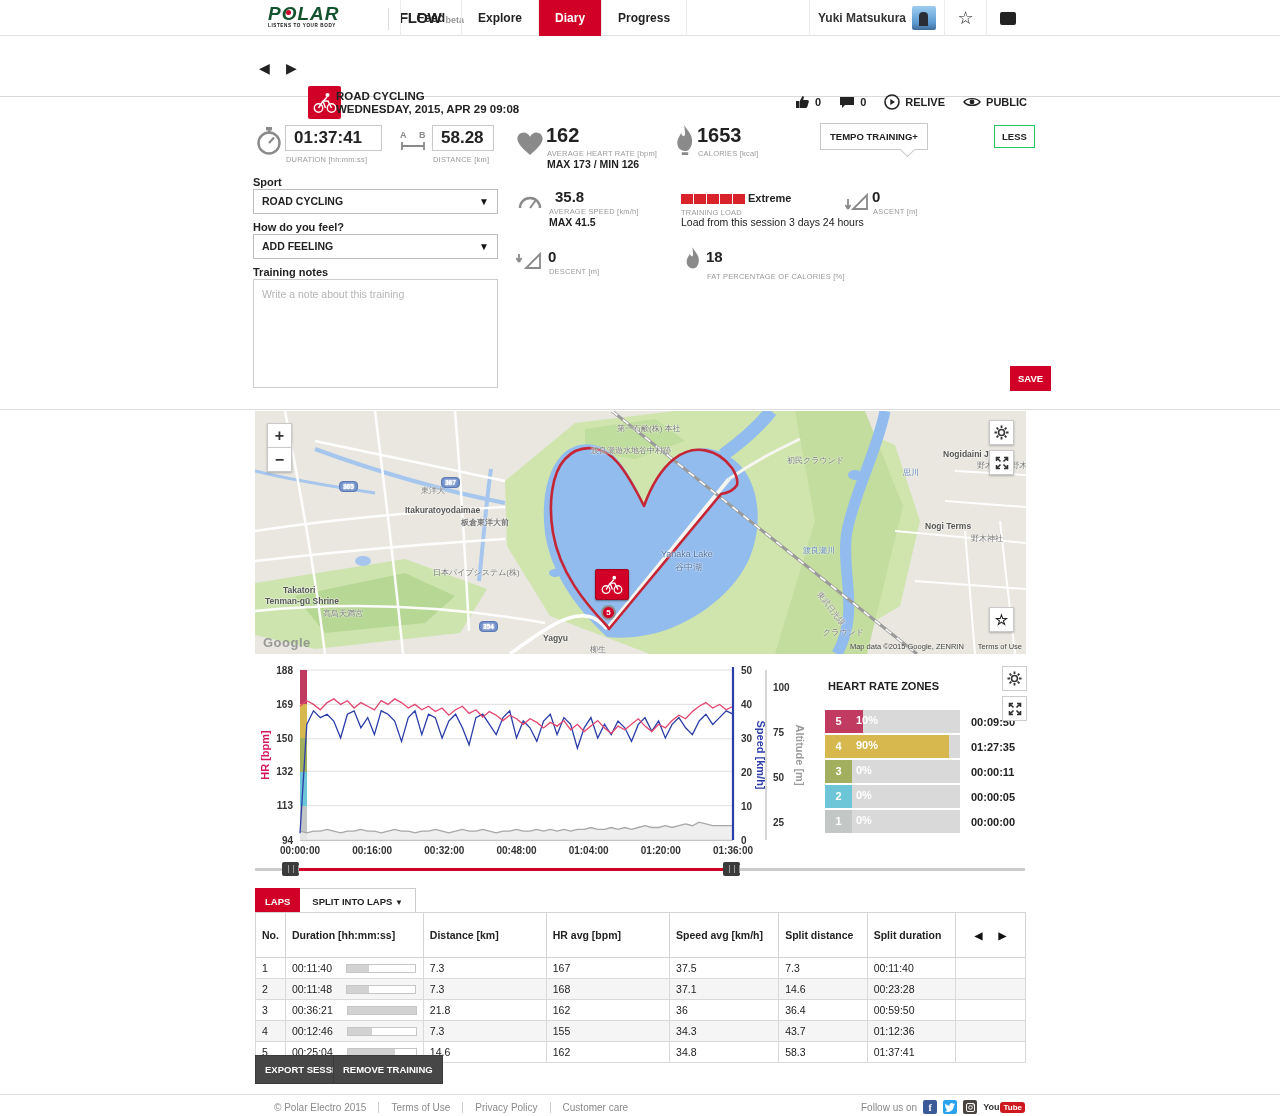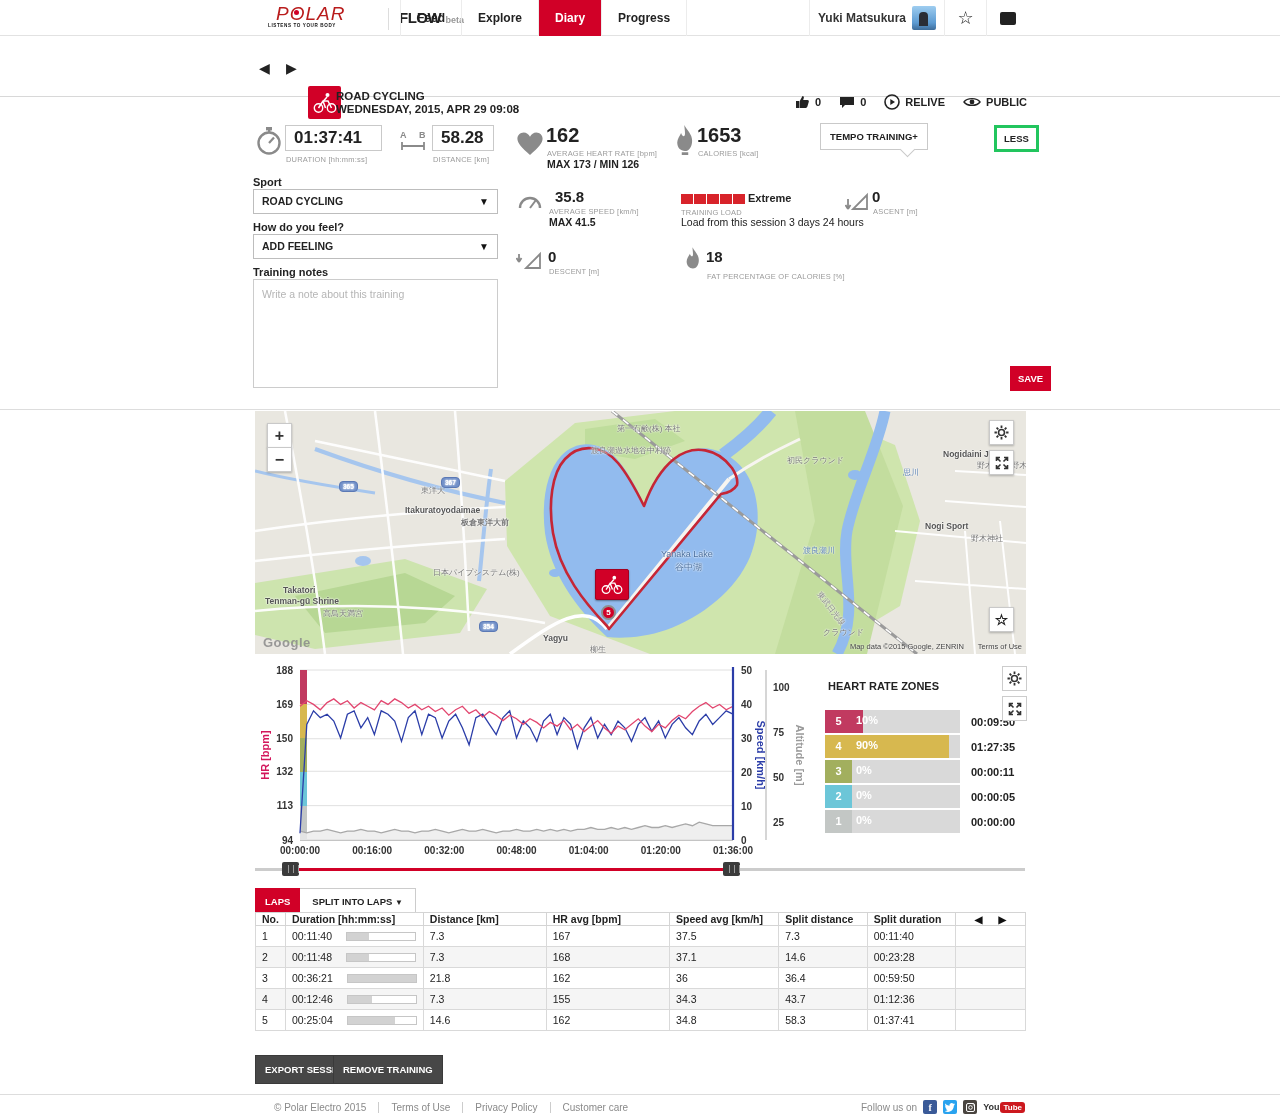--- a/index.html
+++ b/index.html
@@ -3,21 +3,21 @@
 <meta charset="utf-8">
 <style>
   * { margin:0; padding:0; box-sizing:border-box; }
   body { background:#fff; font-family:"Liberation Sans", sans-serif; color:#333; }
   .page { position:relative; width:1280px; height:1116px; background:#fff; overflow:hidden; }
   .abs { position:absolute; }
 
   
   .navbar { position:absolute; left:0; top:0; width:1280px; height:36px; background:#fff; border-bottom:1px solid #e2e2e2; }
   .logo-wrap { position:absolute; left:268px; top:5px; width:120px; }
-  .logo-text { font-size:19px; font-weight:400; font-style:italic; letter-spacing:1px; color:#b91c1c; line-height:18px;margin-left:8px; }
+  .logo-text { font-size:19px; font-weight:700; font-style:italic; letter-spacing:1px; color:#14532d; line-height:18px; }
   .logo-o { position:relative; }
   .logo-o::after { content:""; position:absolute; left:4px; top:7px; width:5px; height:5px; border-radius:50%; background:#d10027; }
   .logo-tag { font-size:4.6px; font-weight:bold; letter-spacing:.6px; color:#111; }
   .flow-wrap { position:absolute; left:388px; top:8px; border-left:1px solid #ddd; padding-left:10px; height:22px; line-height:20px;}
   .flow-txt { font-size:15px; font-weight:bold; color:#222; letter-spacing:-.5px;}
   .flow-beta { font-size:9px; color:#999; font-weight:bold; }
   .nav-tabs { position:absolute; left:400px; top:0; height:46px; display:flex; }
   .nav-tab { height:36px; line-height:36px; padding:0 16px; font-size:12px; font-weight:bold; color:#222; border-right:1px solid #ececec; cursor:pointer; }
   .nav-tab:first-child { border-left:1px solid #ececec; }
   .nav-tab.active { background:#d10027; color:#fff; }
@@ -45,21 +45,21 @@
   .big-val { position:absolute; font-size:20px; font-weight:bold; color:#222; }
   .mid-val { position:absolute; font-size:15px; font-weight:bold; color:#222; }
   .minmax { position:absolute; font-size:10.5px; font-weight:bold; color:#222; }
   .form-lbl { position:absolute; font-size:11px; font-weight:bold; color:#222; }
   .dropdown { position:absolute; width:245px; height:25px; border:1px solid #bdbdbd; background:#fff; font-size:10.5px; font-weight:bold; color:#222; line-height:23px; padding:0 8px; cursor:pointer; }
   .dropdown .dd-arrow { float:right; font-size:10px; color:#111; }
   textarea.notes { position:absolute; width:245px; height:109px; border:1px solid #ccc; resize:none; font-family:"Liberation Sans",sans-serif; font-size:10.5px; padding:8px; color:#333; }
   textarea.notes::placeholder { color:#b5b5b5; }
   .bubble { position:absolute; border:1px solid #c9c9c9; background:#fff; font-size:9.5px; font-weight:bold; color:#222; padding:7px 9px; }
   .bubble::after { content:""; position:absolute; right:14px; bottom:-6px; width:10px; height:10px; background:#fff; border-right:1px solid #c9c9c9; border-bottom:1px solid #c9c9c9; transform:rotate(45deg); }
-  .btn-less { position:absolute; border:3px solid #22c55e; background:#fff; font-size:9.5px; font-weight:bold; color:#222; padding:5px 7px; cursor:pointer; }
+  .btn-less { position:absolute; border:1px solid #22c55e; background:#fff; font-size:9.5px; font-weight:bold; color:#222; padding:5px 7px; cursor:pointer; }
   .btn-save { position:absolute; background:#d10027; color:#fff; font-size:9.5px; font-weight:bold; border:none; padding:7px 8px; cursor:pointer; }
   .load-blocks { position:absolute; display:flex; gap:1px; }
   .load-block { width:12px; height:10px; background:#d8232a; }
   .load-name { position:absolute; font-size:11px; font-weight:bold; color:#222; }
   .load-sub { position:absolute; font-size:10.5px; color:#222; }
   .divider { position:absolute; left:0; width:1280px; border-top:1px solid #ddd; }
 
   
   .map { position:absolute; left:255px; top:411px; width:771px; height:243px; overflow:hidden; background:#e9e7e0; cursor:grab; }
   .map-label { position:absolute; white-space:nowrap; text-shadow:0 0 2px #fff,0 0 2px #fff; pointer-events:none; }
@@ -92,21 +92,21 @@
   .zone-fill { position:absolute; left:0; top:0; height:23px; }
   .zone-pct { position:absolute; left:4px; top:4px; font-size:11px; font-weight:bold; color:#fff; }
   .zone-time { margin-left:11px; font-size:11px; font-weight:bold; color:#222; }
   .panel-btn { position:absolute; width:25px; height:25px; background:#fff; border:1px solid #ccc; display:flex; align-items:center; justify-content:center; cursor:pointer; }
 
   
   .laps-tabs { position:absolute; left:255px; top:888px; display:flex; }
   .tab-laps { background:#d10027; color:#fff; font-size:9.5px; font-weight:bold; padding:8px 10px; cursor:pointer; }
   .tab-split { background:#fff; color:#222; border:1px solid #ccc; border-left:none; font-size:9.5px; font-weight:bold; padding:7px 12px; cursor:pointer; }
   .laps-table { position:absolute; left:255px; top:912px; width:771px; border-collapse:collapse; font-size:10.5px; color:#222; }
-  .laps-table th { font-weight:bold; text-align:left; border:1px solid #d4d4d4; padding:0 6px; background:#fff; }
+  .laps-table th { font-weight:bold; text-align:left; border:1px solid #d4d4d4; padding:16px 6px; background:#fff; }
   .laps-table td { border:1px solid #d9d9d9; padding:4px 6px; background:#fff; }
   .laps-table tr.stripe td { background:#f5f5f5; }
   .dur-cell { display:flex; align-items:center; }
   .dur-bar { width:70px; height:9px; border:1px solid #c6c6c6; background:#fff; margin-left:14px; }
   .dur-fill { height:7px; background:#d2d2d2; }
   .pg-arrows { display:flex; gap:16px; justify-content:center; font-size:10px; color:#111; }
   .pg-arrows span { cursor:pointer; }
 
   .btn-dark { position:absolute; background:#474747; color:#fff; font-size:9.5px; font-weight:bold; border:1px solid #3a3a3a; padding:8px 9px; cursor:pointer; }
 
@@ -342,21 +342,21 @@
         <span class="map-label jp" style="left: 492px; top: 44px;">初民クラウンド</span>
         <span class="map-label en" style="left: 688px; top: 38px;">Nogidaini JHS</span>
         <span class="map-label jp" style="left: 682px; top: 49px;">野木町立 野木第2小学校</span>
         <span class="map-label water" style="left: 648px; top: 56px;">思川</span>
         <span class="map-label jp" style="left: 126px; top: 74px;">東洋大</span>
         <span class="map-label en" style="left: 150px; top: 94px;">Itakuratoyodaimae</span>
         <span class="map-label jp" style="left: 166px; top: 106px; font-weight: bold;">板倉東洋大前</span>
         <span class="map-label lake" style="left: 406px; top: 138px;">Yanaka Lake</span>
         <span class="map-label lake" style="left: 420px; top: 150px;">谷中湖</span>
         <span class="map-label water" style="left: 548px; top: 134px;">渡良瀬川</span>
-        <span class="map-label en" style="left: 670px; top: 110px;">Nogi Sport</span>
+        <span class="map-label en" style="left: 670px; top: 110px;">Nogi Terms</span>
         <span class="map-label jp" style="left: 676px; top: 122px;">野木神社</span>
         <span class="map-label jp" style="left: 138px; top: 156px;">日本パイプシステム(株)</span>
         <span class="map-label en" style="left: 28px; top: 174px;">Takatori</span>
         <span class="map-label en" style="left: 10px; top: 185px;">Tenman-gū Shrine</span>
         <span class="map-label jp" style="left: 28px; top: 197px;">高鳥天満宮</span>
         <span class="map-label jp" style="left: 528px; top: 216px;">クラウンド</span>
         <span class="map-label en" style="left: 288px; top: 222px;">Yagyu</span>
         <span class="map-label jp" style="left: 295px; top: 233px;">柳生</span>
         <span class="map-label rot" style="left: 556px; top: 192px;">東武日光線</span>
         <span class="map-label shield" style="left: 84px; top: 70px;">365</span>

